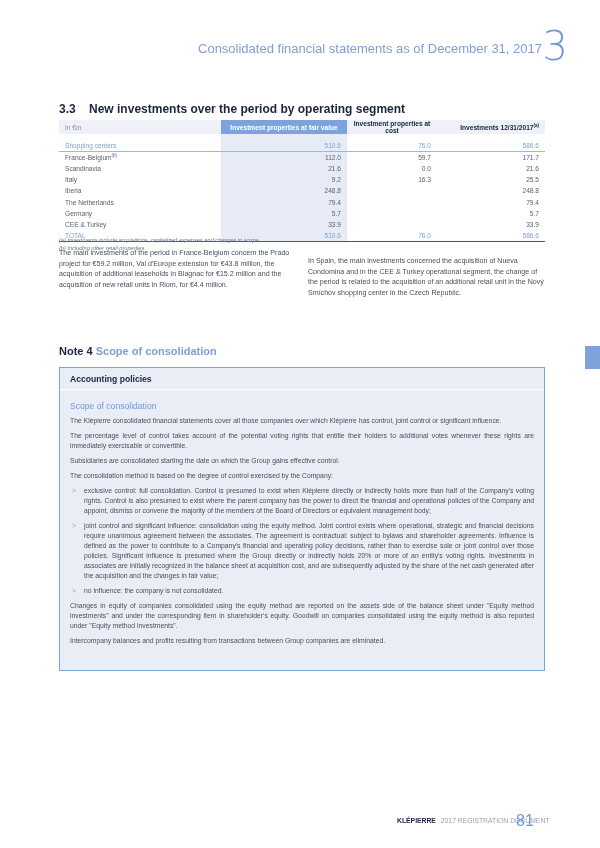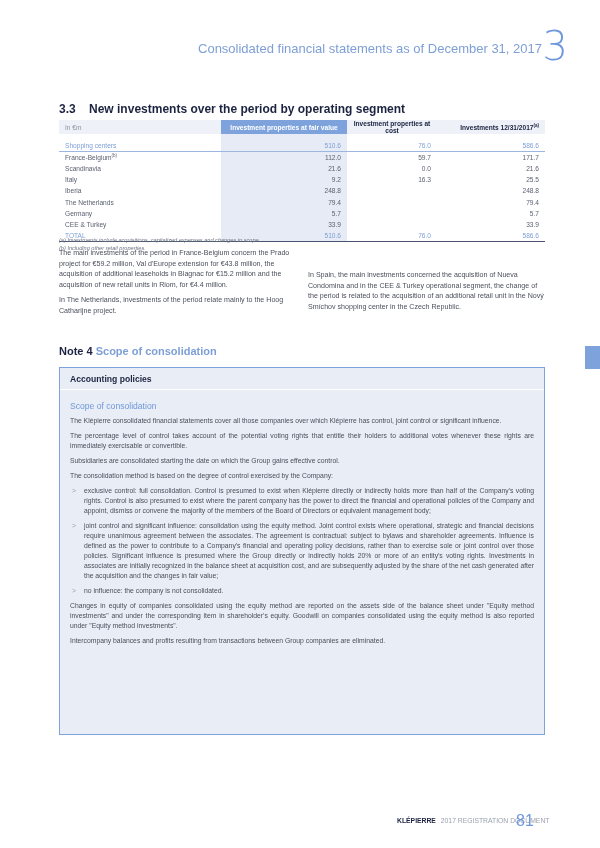--- a/index.html
+++ b/index.html
@@ -25,28 +25,28 @@
   table.inv tr.spacer td { height: 6px; }
   table.inv tr.sub td { color: #7d9fd6; border-bottom: 1px solid #9db6e0; }
   table.inv tr.total td { color: #7d9fd6; border-bottom: 1.5px solid #4a5470; }
   sup { font-size: 4.5px; vertical-align: super; }
 
   .footnotes { position: absolute; left: 59px; top: 236px; font-size: 5.6px; font-style: italic; color: #6c7280; line-height: 8px; }
 
   .para { position: absolute; font-size: 7.1px; line-height: 10.5px; color: #4a4f5b; }
   .para p { margin-bottom: 5px; }
   .col1 { left: 59px; top: 248px; width: 234px; }
-  .col2 { left: 308px; top: 270px; width: 237px; }
+  .col2 { left: 308px; top: 256px; width: 237px; }
 
   .note-title { position: absolute; left: 59px; top: 345px; font-size: 11px; font-weight: bold; }
   .note-title .n { color: #1c2340; margin-right: 0; }
   .note-title .t { color: #7d9fd6; }
   .side-tab { position: absolute; left: 585px; top: 346px; width: 15px; width: 15px; height: 23px; background: #7ea3dc; }
 
-  .policy-box { position: absolute; left: 59px; top: 367px; width: 486px; height: 368px; background: #e9edf5; border: 1px solid #7ea3dc; }
+  .policy-box { position: absolute; left: 59px; top: 367px; width: 486px; height: 304px; background: #e9edf5; border: 1px solid #7ea3dc; }
   .policy-box .box-head { height: 22px; padding: 6px 10px; font-size: 8.6px; font-weight: bold; color: #1c2340; border-bottom: 1px solid #ffffff; }
   .policy-box .box-body { padding: 6px 10px; font-size: 6.8px; line-height: 10px; color: #4a4f5b; }
   .box-body h3 { font-size: 8.6px; font-weight: normal; color: #6f98dc; margin: 5px 0 5px; }
   .box-body p { margin-bottom: 5px; text-align: justify; }
   .box-body ul { list-style: none; }
   .box-body li { position: relative; padding-left: 14px; margin-bottom: 5px; text-align: justify; }
   .box-body li .bullet { position: absolute; left: 2px; top: 0; color: #9aa0ad; }
 
   .footer { position: absolute; left: 397px; top: 817px; font-size: 6.8px; color: #9aa0ad; }
   .footer .brand { font-weight: bold; color: #1c2340; margin-right: 3px; }
@@ -138,21 +138,20 @@
   </tbody>
 </table>
 
 <div class="footnotes">
   <div>(a) Investments include acquisitions, capitalized expenses and changes in scope.</div>
   <div>(b) Including other retail properties.</div>
 </div>
 
 <div class="para col1">
   <p>The main investments of the period in France-Belgium concern the Prado project for €59.2 million, Val d'Europe extension for €43.8 million, the acquisition of additional leaseholds in Blagnac for €15.2 million and the acquisition of new retail units in Riom, for €4.4 million.</p>
-  <p>In The Netherlands, investments of the period relate mainly to the Hoog Catharijne project.</p>
 </div>
 <div class="para col2">
   <p>In Spain, the main investments concerned the acquisition of Nueva Condomina and in the CEE &amp; Turkey operational segment, the change of the period is related to the acquisition of an additional retail unit in the Nový Smíchov shopping center in the Czech Republic.</p>
 </div>
 
 <div class="note-title">
   <span class="n">Note 4</span>
   <span class="t">Scope of consolidation</span>
 </div>
 <div class="side-tab"></div>

